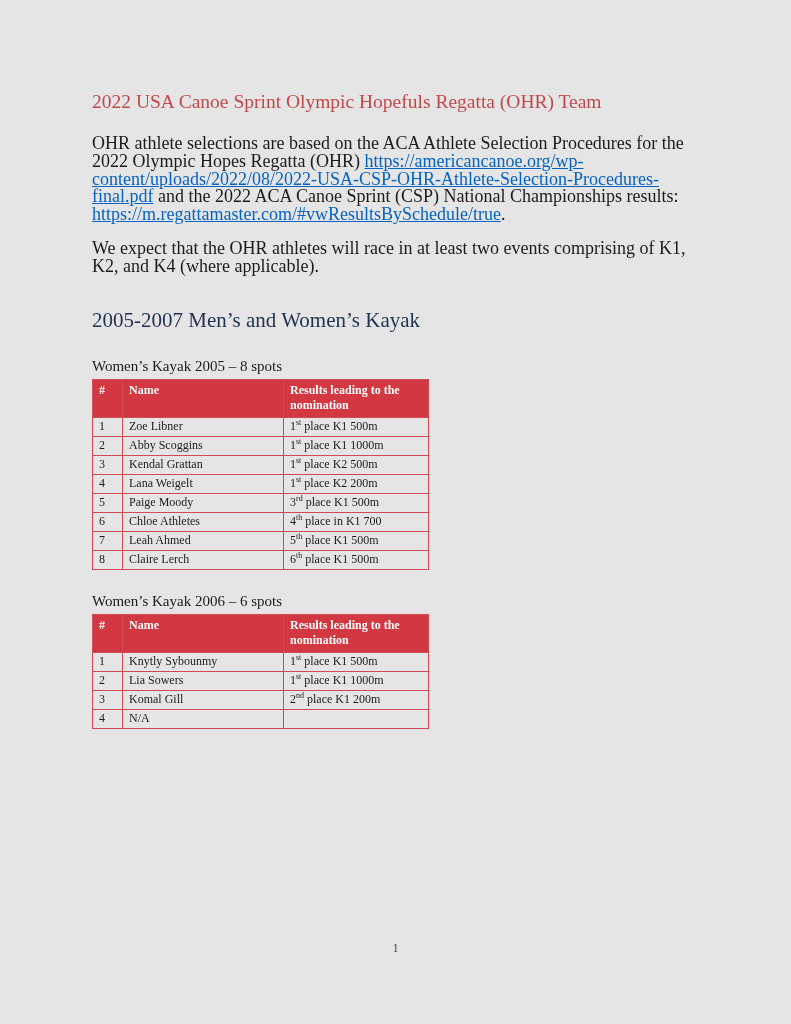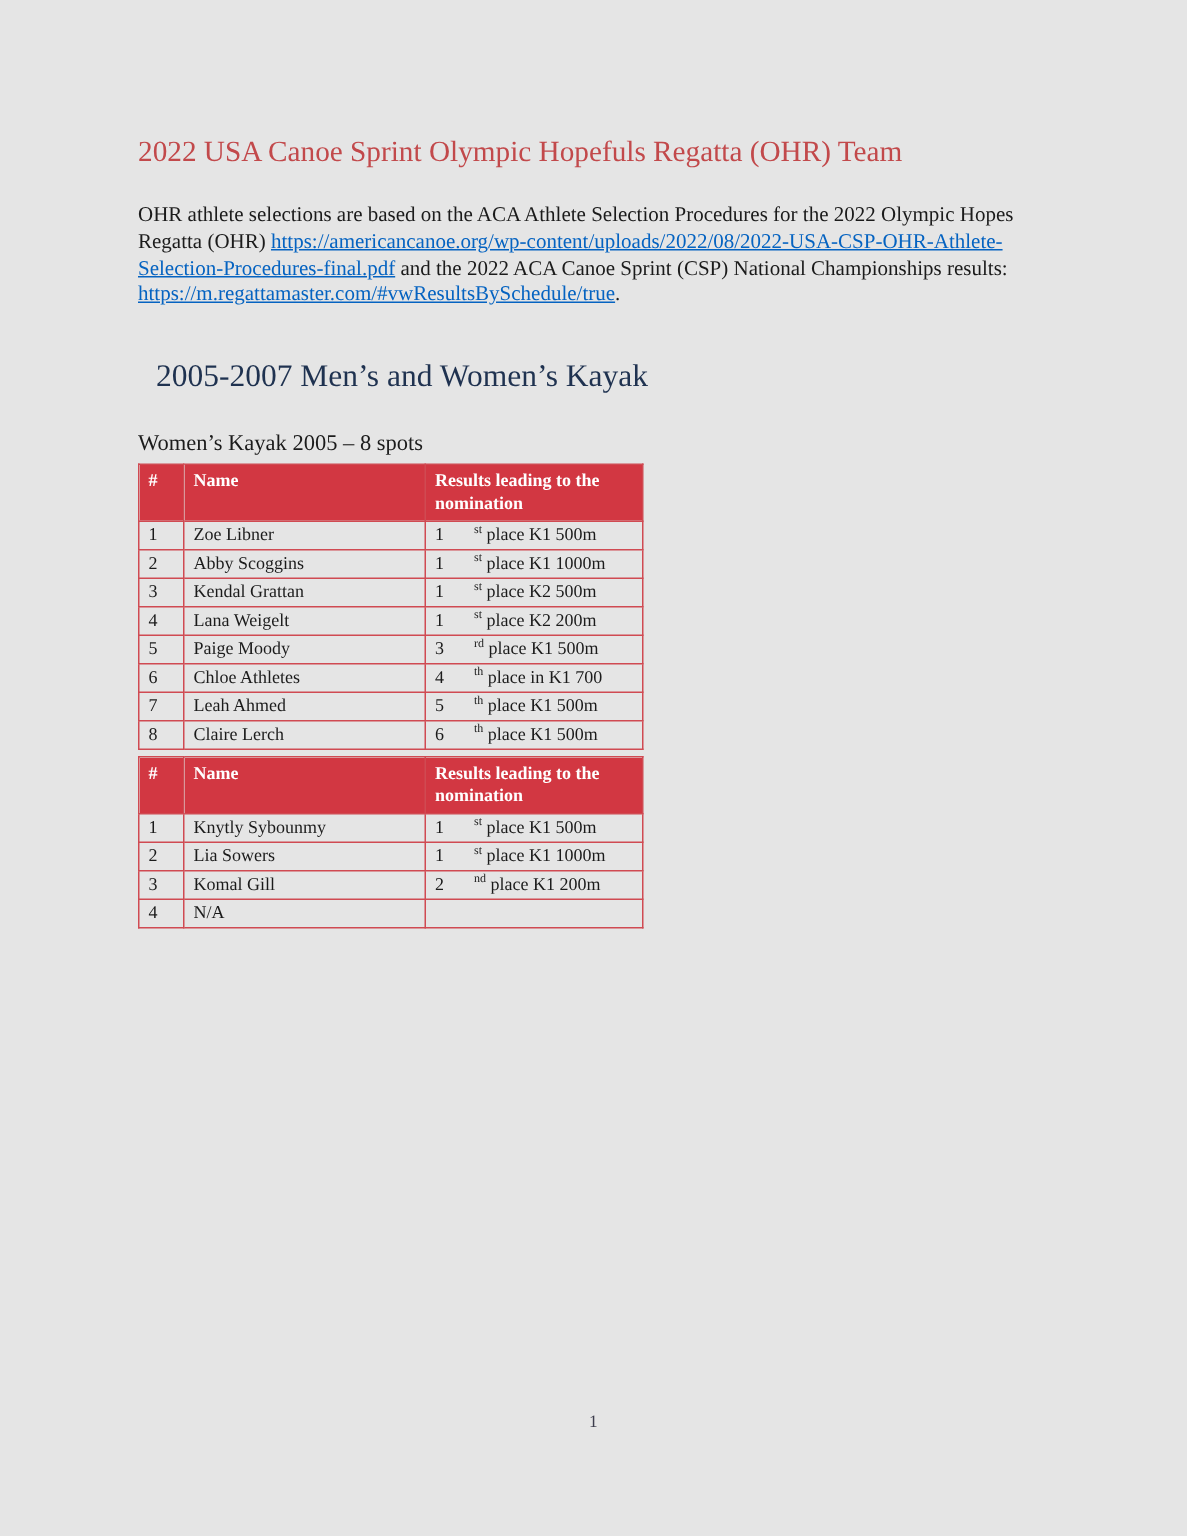--- a/index.html
+++ b/index.html
@@ -20,31 +20,31 @@
   }
   .doc-title {
     margin: 90px 0 0 0;
     font-size: 19.5px;
     line-height: 1.25;
     font-weight: 400;
     color: #C2494B;
   }
   p.body-para {
     margin: 17px 0 0 0;
-    font-size: 14px;
+    font-size: 18px;
     line-height: 17.6px;
   }
   p.body-para.first { margin-top: 21px; }
   .link {
     color: #0563C1;
     text-decoration: underline;
     cursor: pointer;
   }
   .section-heading {
-    margin: 32px 0 0 12px;
+    margin: 32px 0 0 0;
     font-size: 21px;
     font-weight: 400;
     color: #1F3250;
   }
   .table-subheading {
     margin: 25px 0 0 0;
     font-size: 15px;
     font-weight: 400;
     color: #1b1b1b;
   }
@@ -69,21 +69,21 @@
     font-weight: 700;
     padding-top: 3px;
     padding-bottom: 4px;
     white-space: normal;
     line-height: 15px;
   }
   col.c-num { width: 30px; }
   col.c-name { width: 161px; }
   col.c-res { width: 145px; }
   td.num-cell { padding-left: 7px; }
-  sup { font-size: 8px; line-height: 0; margin-left: 20px; }
+  sup { font-size: 8px; line-height: 0; }
   .table-note {
     margin: 6px 0 0 0;
     font-size: 12.5px;
     line-height: 17.2px;
     font-style: italic;
     color: #2e2e2e;
   }
   .page-number {
     position: absolute;
     left: 0;
@@ -99,20 +99,21 @@
 <body>
 
 <div class="page">
   <div class="content">
 
     <h1 class="doc-title">2022 USA Canoe Sprint Olympic Hopefuls Regatta (OHR) Team</h1>
 
     <p class="body-para first"><span>OHR athlete selections are based on the ACA Athlete Selection Procedures for the 2022 Olympic Hopes Regatta (OHR) </span><span class="link">https://americancanoe.org/wp-content/uploads/2022/08/2022-USA-CSP-OHR-Athlete-Selection-Procedures-final.pdf</span><span> and the 2022 ACA Canoe Sprint (CSP) National Championships results: </span><span class="link">https://m.regattamaster.com/#vwResultsBySchedule/true</span><span>.</span></p>
 
 
+    <p class="body-para">We expect that the OHR athletes will race in at least two events comprising of K1, K2, and K4 (where applicable).</p>
 
     <h2 class="section-heading">2005-2007 Men’s and Women’s Kayak</h2>
 
     <h3 class="table-subheading">Women’s Kayak 2005 – 8 spots</h3>
 
     <table class="results-table">
       <colgroup>
           <col class="c-num">
           <col class="c-name">
           <col class="c-res">
@@ -162,20 +163,21 @@
         </tr>
         <tr>
           <td class="num-cell">8</td>
           <td>Claire Lerch</td>
           <td><span>6</span><sup>th</sup><span> place K1 500m</span></td>
         </tr>
       </tbody>
     </table>
 
 
+    <h3 class="table-subheading sub2">Women’s Kayak 2006 – 6 spots</h3>
 
     <table class="results-table">
       <colgroup>
           <col class="c-num">
           <col class="c-name">
           <col class="c-res">
         </colgroup>
       <thead>
         <tr>
           <th>#</th>

